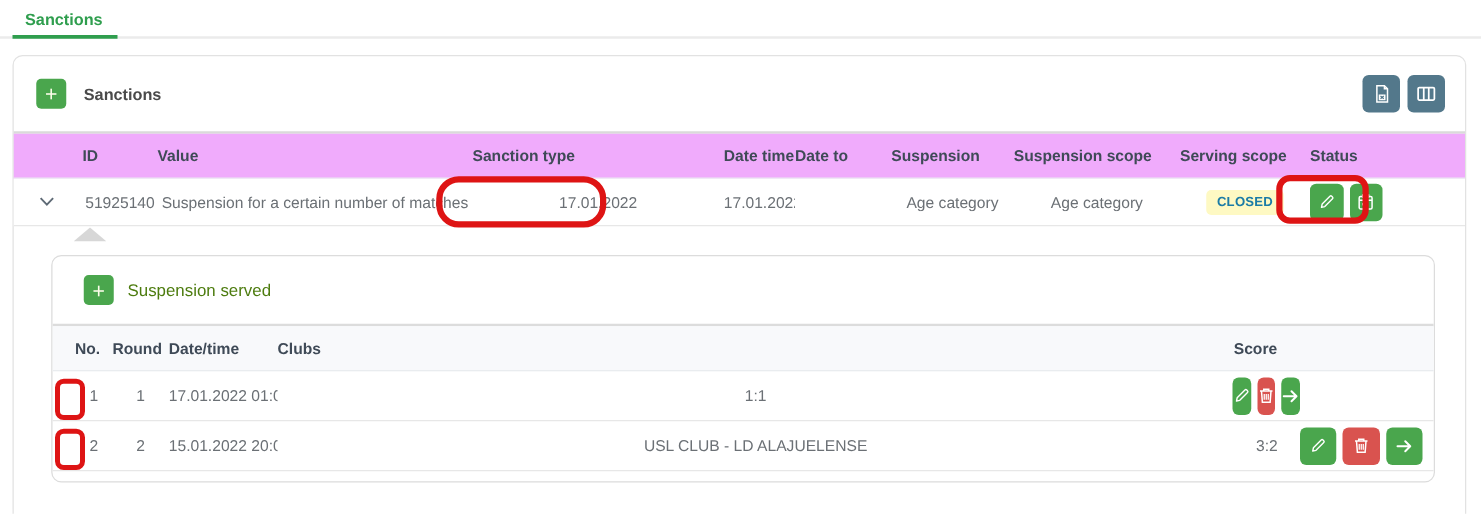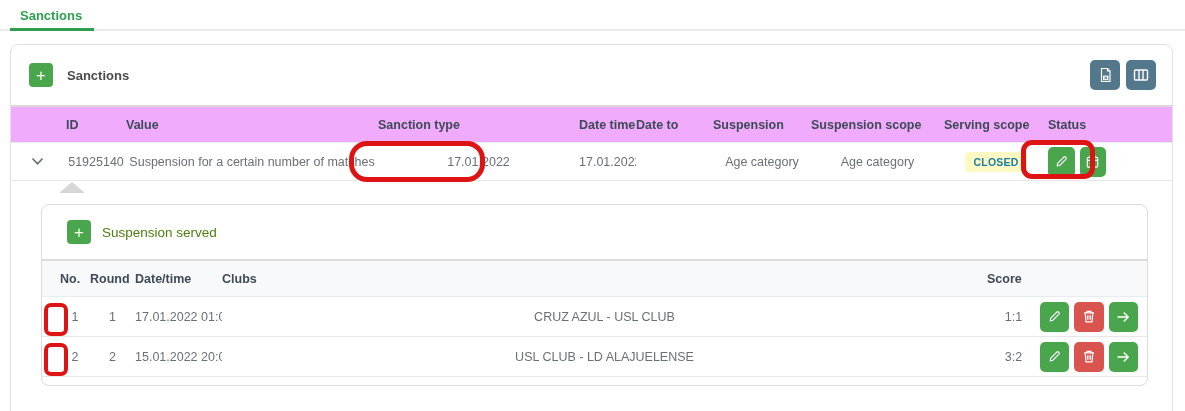--- a/index.html
+++ b/index.html
@@ -184,21 +184,20 @@
       <span class="th">Date/time</span>
       <span class="th">Clubs</span>
       <span class="th">Score</span>
       <span class="th"></span>
     </div>
 
     <div class="stable-row">
       <span class="td">1</span>
       <span class="td">1</span>
       <span class="td">17.01.2022 01:00</span>
-      <span class="td">CRUZ AZUL - USL CLUB</span>
       <span class="td">1:1</span>
       <span class="cell-actions">
         <button class="btn btn-green">
           <span>
             <svg width="15" height="15" viewBox="0 0 16 16">
               <path d="M3.4 12.7 l.6-2.9 L10.6 3.2 a1.1 1.1 0 0 1 1.55 0 l.65.65 a1.1 1.1 0 0 1 0 1.55 L6.2 12 z" fill="none" stroke="#fff" stroke-width="1.2" stroke-linejoin="round"></path>
             </svg>
           </span>
         </button>
         <button class="btn btn-red">

